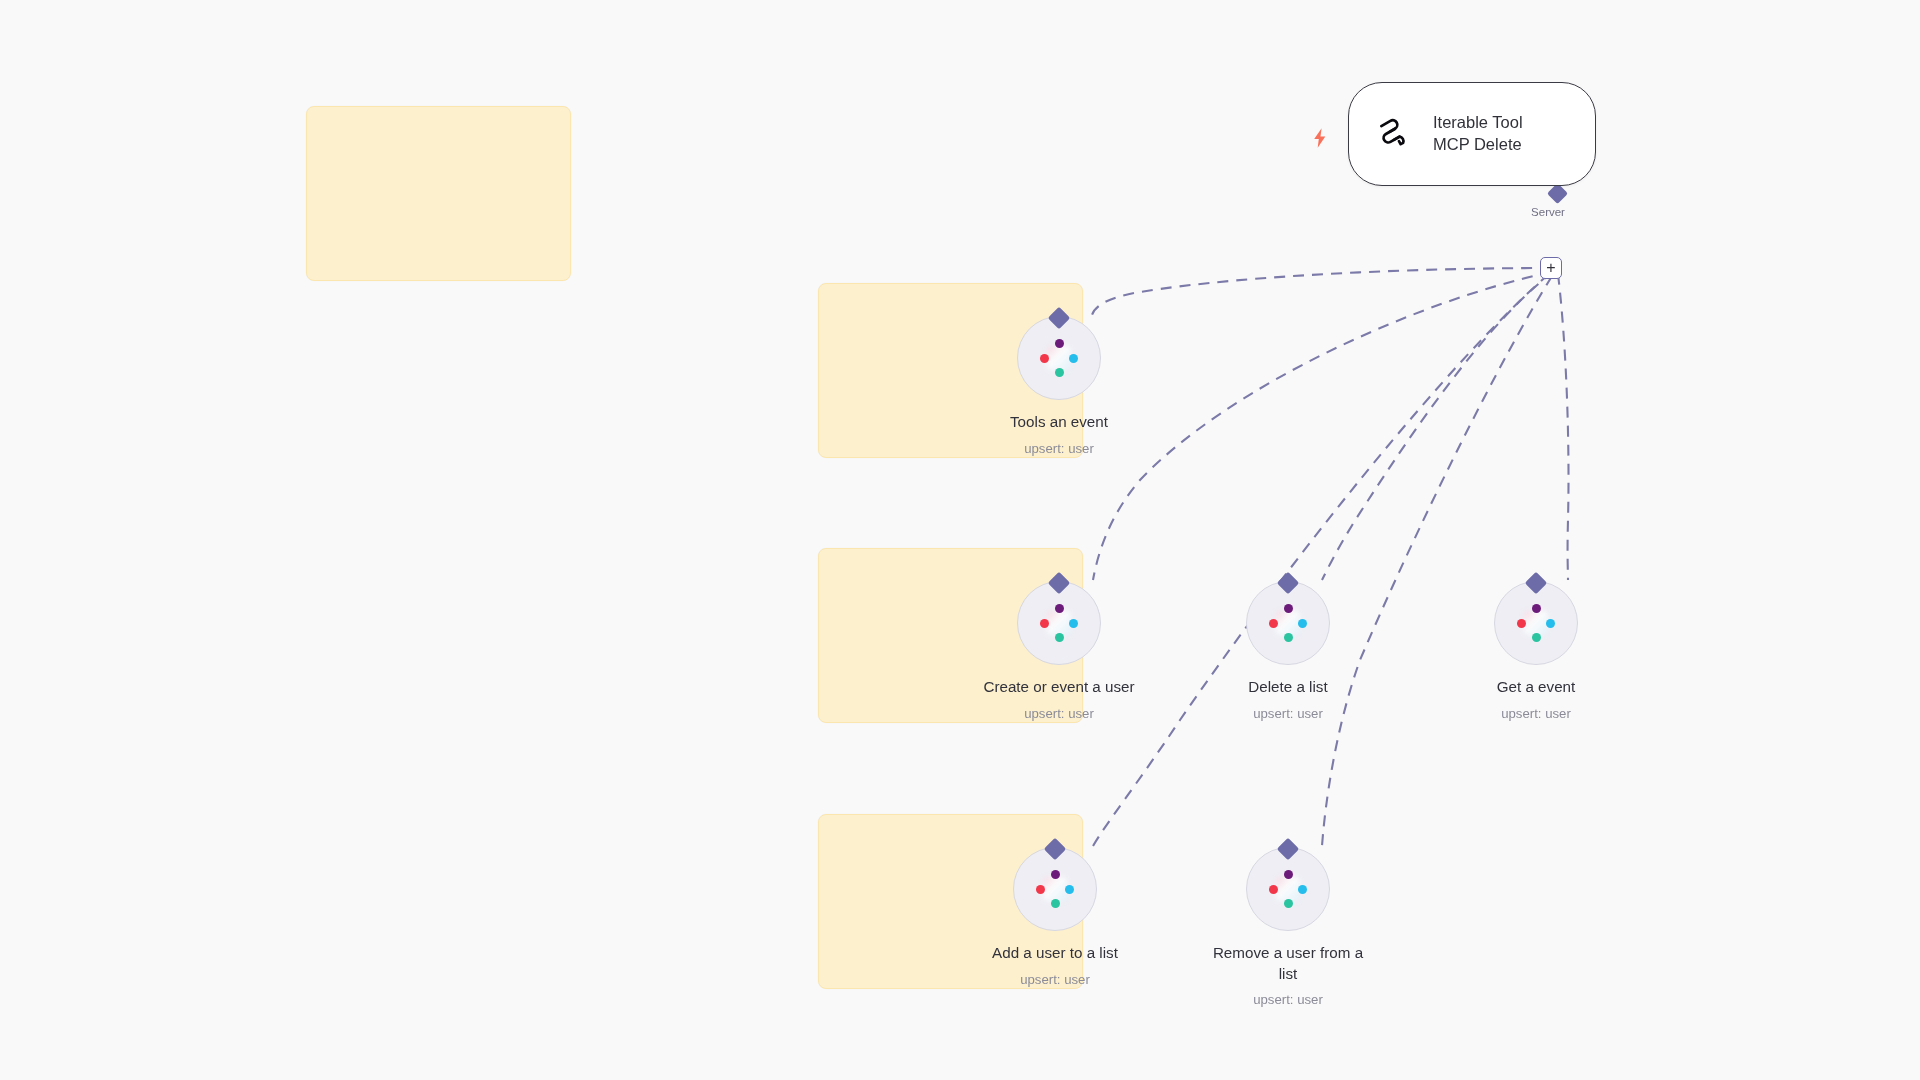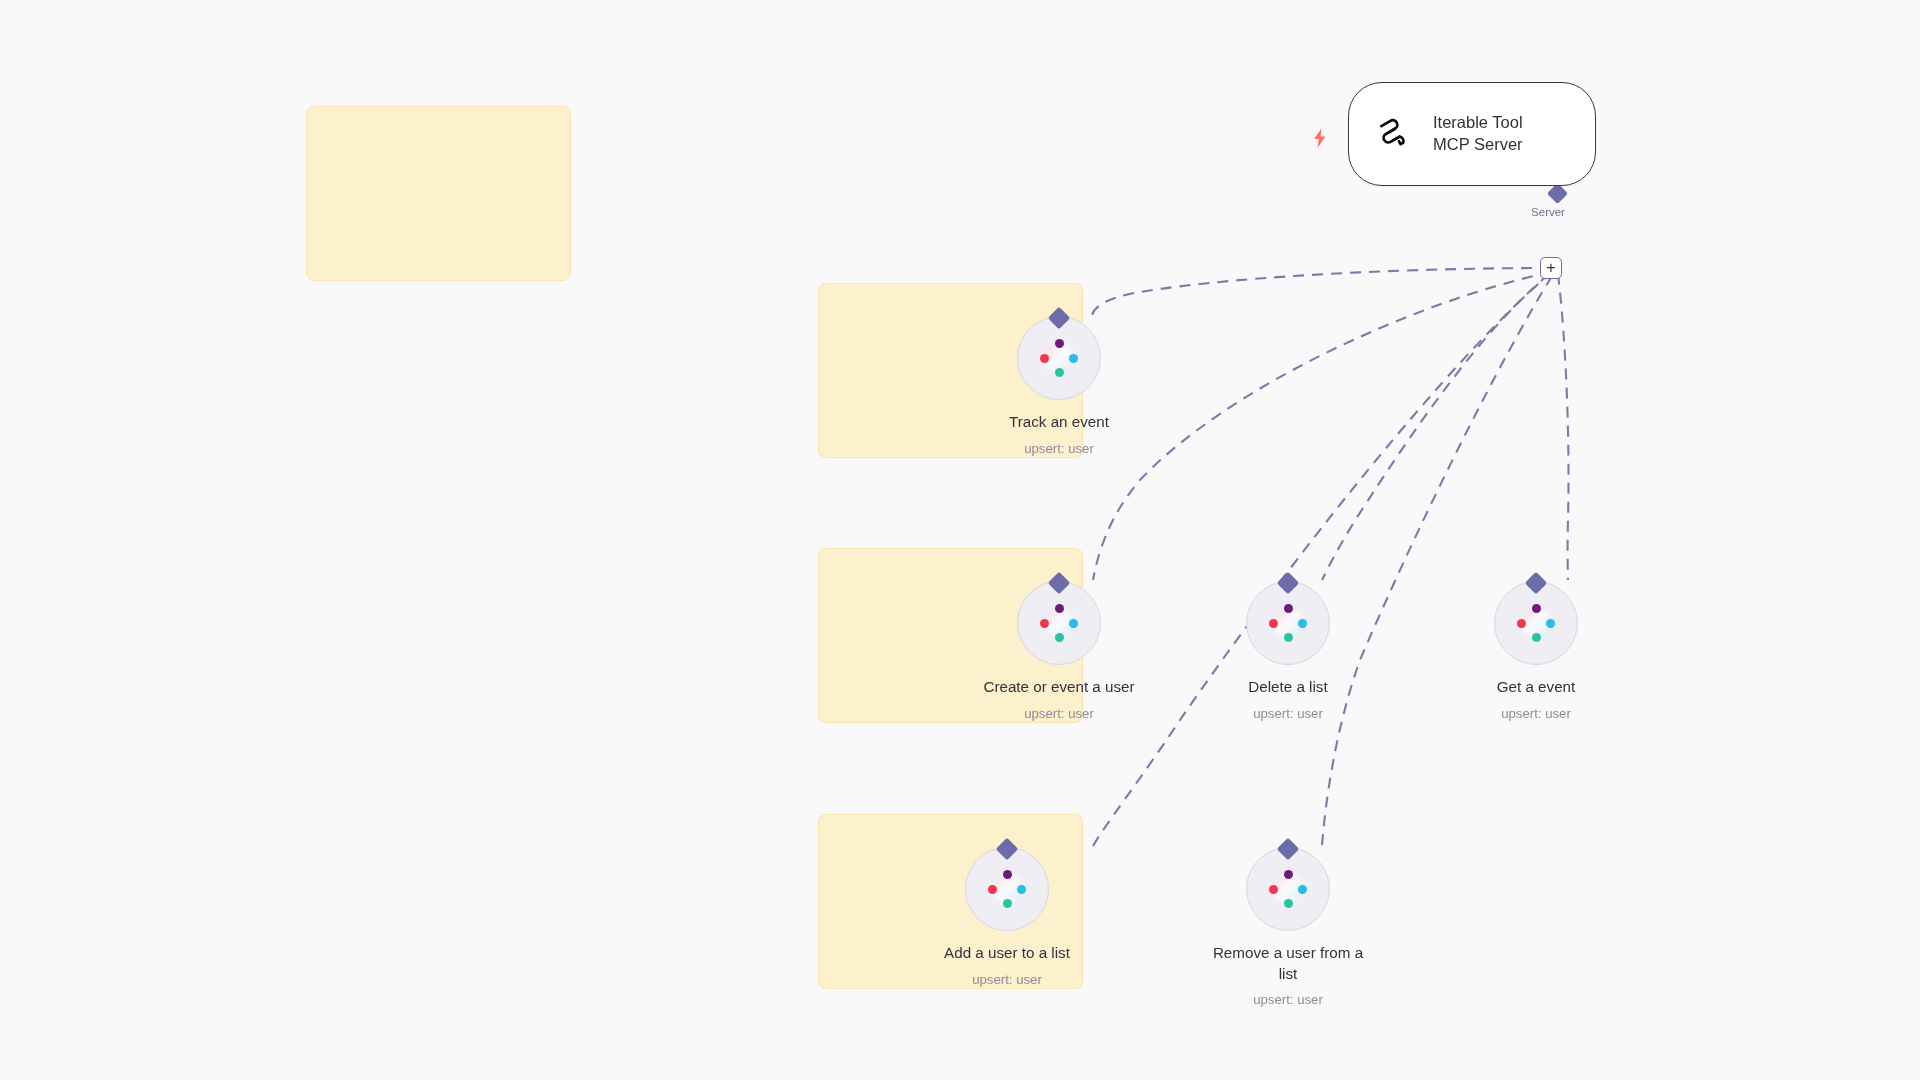--- a/index.html
+++ b/index.html
@@ -220,21 +220,21 @@
       <svg width="42" height="42" viewBox="0 0 48 48" aria-hidden="true">
         <g fill="none" stroke="#0b0b0f" stroke-width="3.1" stroke-linecap="round" stroke-linejoin="round" transform="rotate(-30 24 24)">
           <path d="M17 9.5 h12 a5.2 5.2 0 0 1 0 10.4 h-12 a5.2 5.2 0 0 0 0 10.4 h12"></path>
           <path d="M22 20 h7"></path>
           <path d="M21.5 30.3 h7.5 a5.2 5.2 0 0 1 0 8.2 h-3.2 v-4"></path>
         </g>
       </svg>
     </span>
     <span class="titles">
       <span>Iterable Tool</span>
-      <span>MCP Server</span>
+      <span>MCP Delete</span>
     </span>
   </div>
 
   <div class="diamond" id="tools-diamond" style="left:1550px; top:186px;"></div>
   <div id="tools-label">Server</div>
 
   <div id="plus-hub">
     <span class="plus">+</span>
   </div>
 
@@ -243,21 +243,21 @@
         <div class="tool-circle">
           <div class="top-diamond" style="background: rgb(109, 108, 168);"></div>
           <div class="dots">
             <div class="blur"></div>
             <i class="d-top" style="background: rgb(109, 27, 123);"></i>
             <i class="d-left" style="background: rgb(242, 55, 74);"></i>
             <i class="d-right" style="background: rgb(36, 189, 236);"></i>
             <i class="d-bottom" style="background: rgb(43, 196, 160);"></i>
           </div>
         </div>
-        <div class="tool-title">Track an event</div>
+        <div class="tool-title">Tools an event</div>
         <div class="tool-sub">upsert: user</div>
       </div>
       <div class="tool-node" style="left: 984px; top: 581px;">
         <div class="tool-circle">
           <div class="top-diamond" style="background: rgb(109, 108, 168);"></div>
           <div class="dots">
             <div class="blur"></div>
             <i class="d-top" style="background: rgb(109, 27, 123);"></i>
             <i class="d-left" style="background: rgb(242, 55, 74);"></i>
             <i class="d-right" style="background: rgb(36, 189, 236);"></i>
@@ -288,21 +288,21 @@
             <div class="blur"></div>
             <i class="d-top" style="background: rgb(109, 27, 123);"></i>
             <i class="d-left" style="background: rgb(242, 55, 74);"></i>
             <i class="d-right" style="background: rgb(36, 189, 236);"></i>
             <i class="d-bottom" style="background: rgb(43, 196, 160);"></i>
           </div>
         </div>
         <div class="tool-title">Get a event</div>
         <div class="tool-sub">upsert: user</div>
       </div>
-      <div class="tool-node" style="left: 932px; top: 847px;">
+      <div class="tool-node" style="left: 980px; top: 847px;">
         <div class="tool-circle">
           <div class="top-diamond" style="background: rgb(109, 108, 168);"></div>
           <div class="dots">
             <div class="blur"></div>
             <i class="d-top" style="background: rgb(109, 27, 123);"></i>
             <i class="d-left" style="background: rgb(242, 55, 74);"></i>
             <i class="d-right" style="background: rgb(36, 189, 236);"></i>
             <i class="d-bottom" style="background: rgb(43, 196, 160);"></i>
           </div>
         </div>

